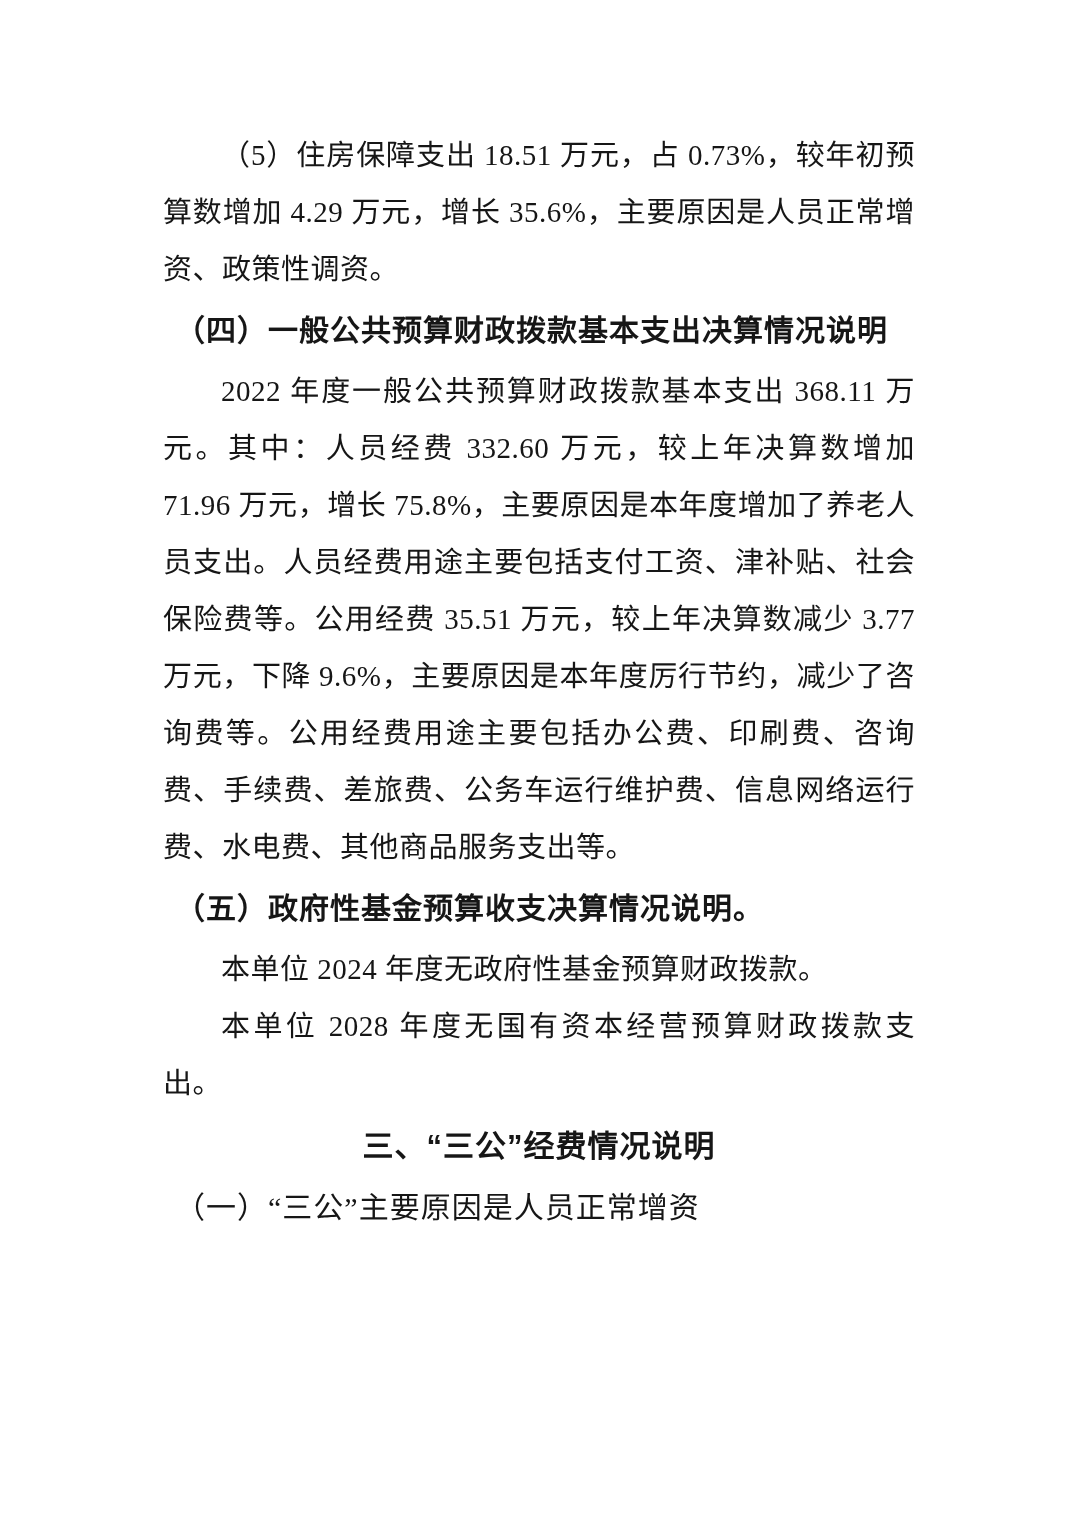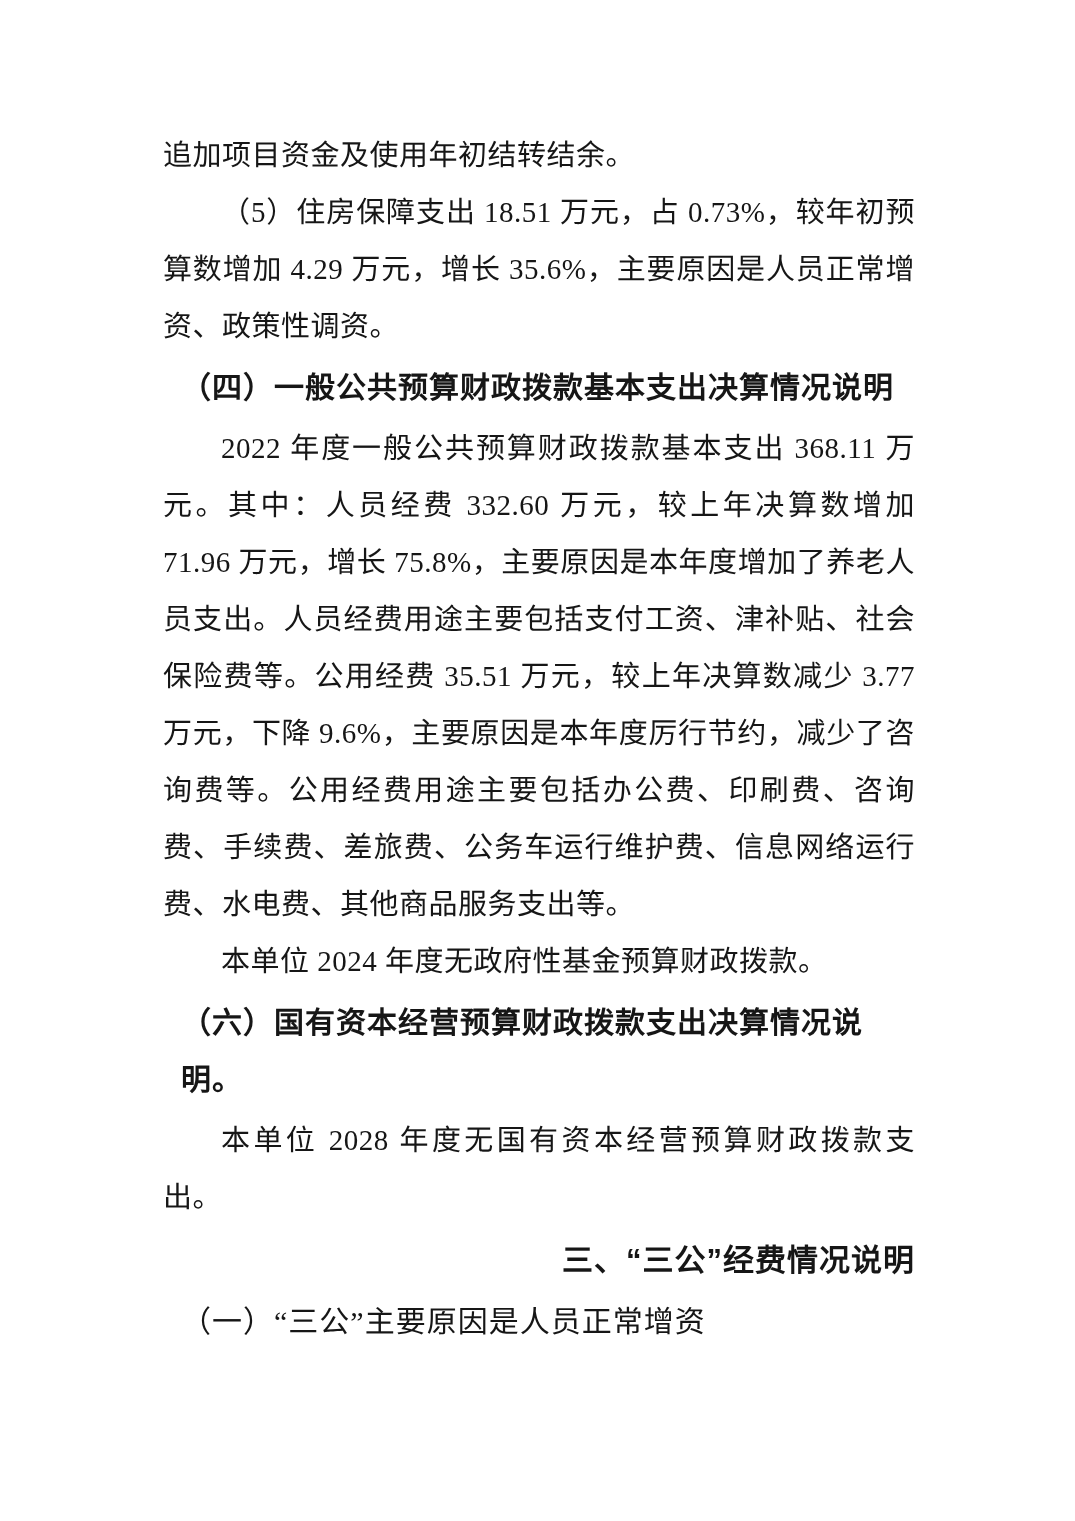--- a/index.html
+++ b/index.html
@@ -36,45 +36,44 @@
   .indent {
     text-indent: 2em;
   }
   
   .h-sub {
     font-family: "Liberation Serif", "DejaVu Serif", serif;
     font-size: 30px;
     line-height: 57px;
     font-weight: bold;
     letter-spacing: 1px;
-    margin: 4px 18px;
+    margin: 4px 12px;
     text-align: left;
   }
   .h-sub.regular {
     font-weight: normal;
   }
   
   .h-major {
     font-family: "Liberation Sans", "DejaVu Sans", sans-serif;
     font-size: 31px;
     line-height: 57px;
     font-weight: bold;
     letter-spacing: 1px;
     margin: 6px 0 4px 0;
-    text-align: right;
+    text-align: center;
   }
 </style>
 </head>
 <body>
 
 <div class="page">
   <div class="doc-body">
-      <p class="para">追加项目资金及使用年初结转结余。</p>
       <p class="para indent">（5）住房保障支出 18.51 万元，占 0.73%，较年初预算数增加 4.29 万元，增长 35.6%，主要原因是人员正常增资、政策性调资。</p>
       <p class="h-sub">（四）一般公共预算财政拨款基本支出决算情况说明</p>
       <p class="para indent">2022 年度一般公共预算财政拨款基本支出 368.11 万元。其中：人员经费 332.60 万元，较上年决算数增加 71.96 万元，增长 75.8%，主要原因是本年度增加了养老人员支出。人员经费用途主要包括支付工资、津补贴、社会保险费等。公用经费 35.51 万元，较上年决算数减少 3.77 万元，下降 9.6%，主要原因是本年度厉行节约，减少了咨询费等。公用经费用途主要包括办公费、印刷费、咨询费、手续费、差旅费、公务车运行维护费、信息网络运行费、水电费、其他商品服务支出等。</p>
+      <p class="h-sub">（五）政府性基金预算收支决算情况说明。</p>
       <p class="para indent">本单位 2024 年度无政府性基金预算财政拨款。</p>
-      <p class="h-sub">（六）国有资本经营预算财政拨款支出决算情况说明。</p>
       <p class="para indent">本单位 2028 年度无国有资本经营预算财政拨款支出。</p>
       <p class="h-major">三、“三公”经费情况说明</p>
       <p class="h-sub regular">（一）“三公”主要原因是人员正常增资</p>
     </div>
 </div>
 
 </body></html>

